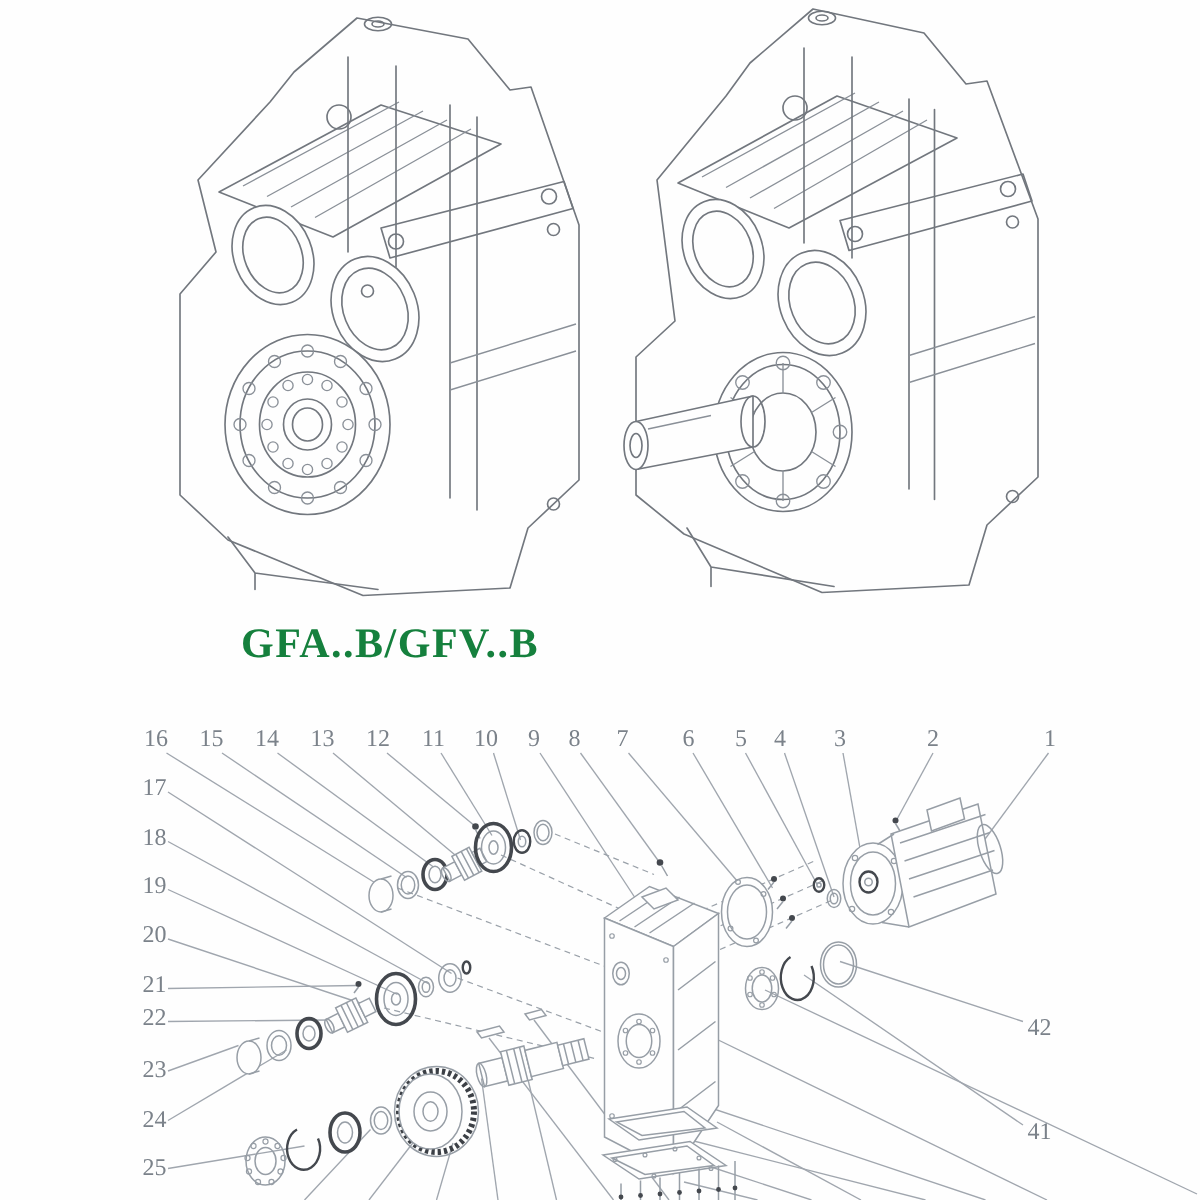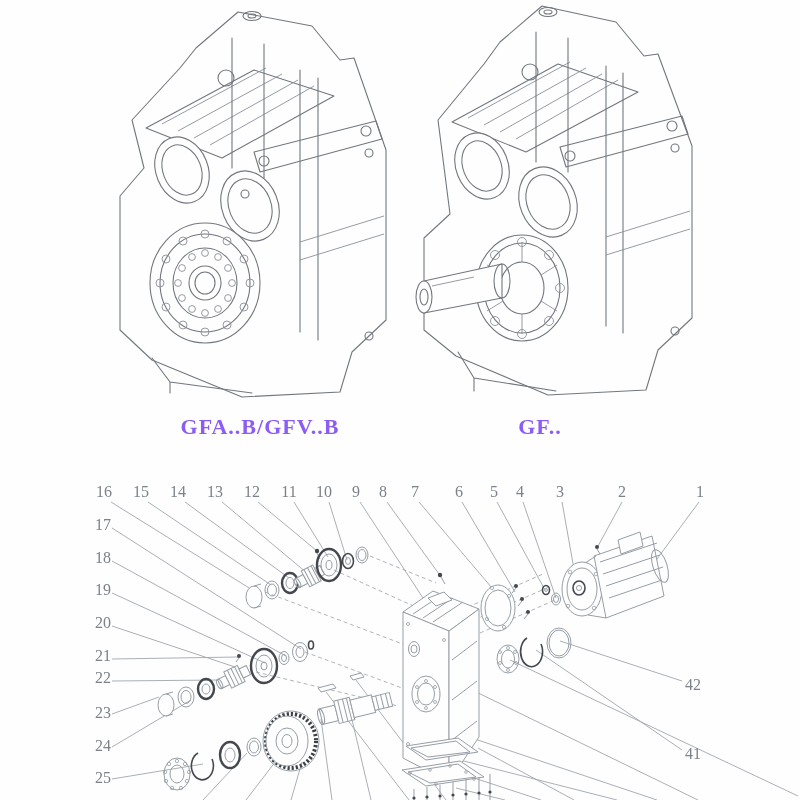--- a/index.html
+++ b/index.html
@@ -1,18 +1,18 @@
 <!DOCTYPE html>
 <html><head>
 <meta charset="utf-8">
 <style>
   html,body{margin:0;padding:0;background:#ffffff;}
   #page{position:relative;width:800px;height:800px;background:#fefefe;overflow:hidden;
         font-family:"Liberation Serif","DejaVu Serif",serif;}
-  .model-label{position:absolute;font-weight:bold;color:#8b5cf6;font-size:22px;
+  .model-label{position:absolute;font-weight:bold;color:#15803d;font-size:28px;
                letter-spacing:1px;text-align:center;white-space:nowrap;}
   svg{position:absolute;left:0;top:0;}
   
   .ln{stroke:#72777e;stroke-width:1.1;fill:none;stroke-linejoin:round;stroke-linecap:round;}
   .ln2{stroke:#8a9098;stroke-width:0.9;fill:none;}
   .fw{stroke:#72777e;stroke-width:1.1;fill:#fefefe;stroke-linejoin:round;}
   .lead{stroke:#a0a6ae;stroke-width:0.9;fill:none;}
   .pl{stroke:#979ea6;stroke-width:1;fill:none;}          
   .pf{stroke:#979ea6;stroke-width:1;fill:#fefefe;}
   .pd{stroke:#44484e;stroke-width:2.4;fill:none;}        
@@ -145,21 +145,20 @@
           <circle class="ln" cx="570" cy="156" r="5"></circle>
         <path class="ln2" d="M606,237 L690,211 M606,255 L690,229"></path>
         <circle class="ln" cx="675" cy="148" r="4"></circle>
           <circle class="ln" cx="675" cy="331" r="4"></circle>
       </g>
       <path class="ln" d="M458,352 L474,378 L556,391 M474,378 L474,391"></path>
     </g>
   </svg>
 
   <div class="model-label" style="left:128px;top:414px;width:264px;">GFA..B/GFV..B</div>
-  <div class="model-label" style="left:468px;top:414px;width:144px;">GF..</div>
 
   <svg width="800" height="340" viewBox="0 460 800 340" style="top:460px">
 
     <g class="lead">
       <path d="M111,502 L254,591"></path>
         <path d="M148,502 L271,585"></path>
         <path d="M185,502 L289,578"></path>
       <path d="M222,502 L307,573"></path>
         <path d="M258,502 L317,551"></path>
         <path d="M294,502 L328,557"></path>

